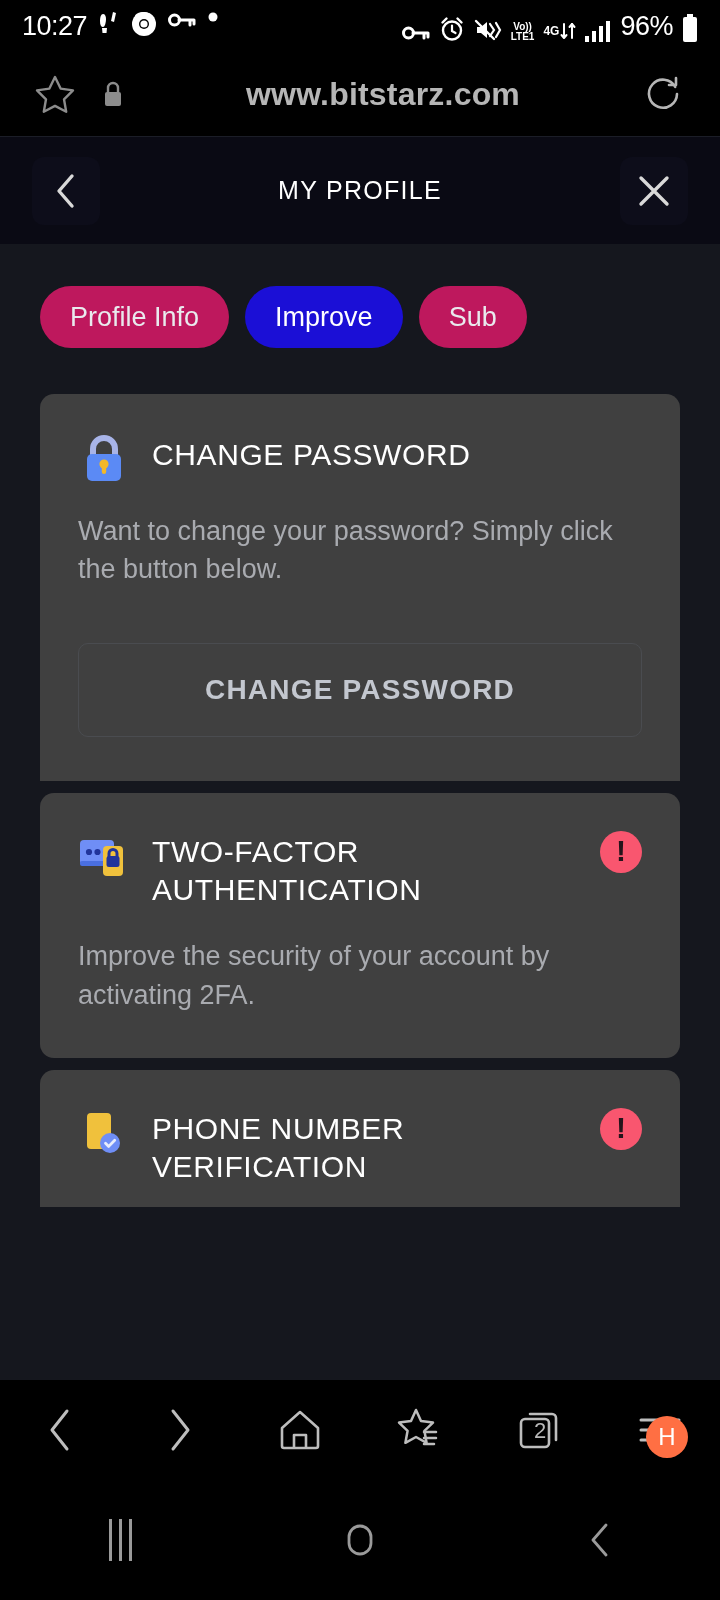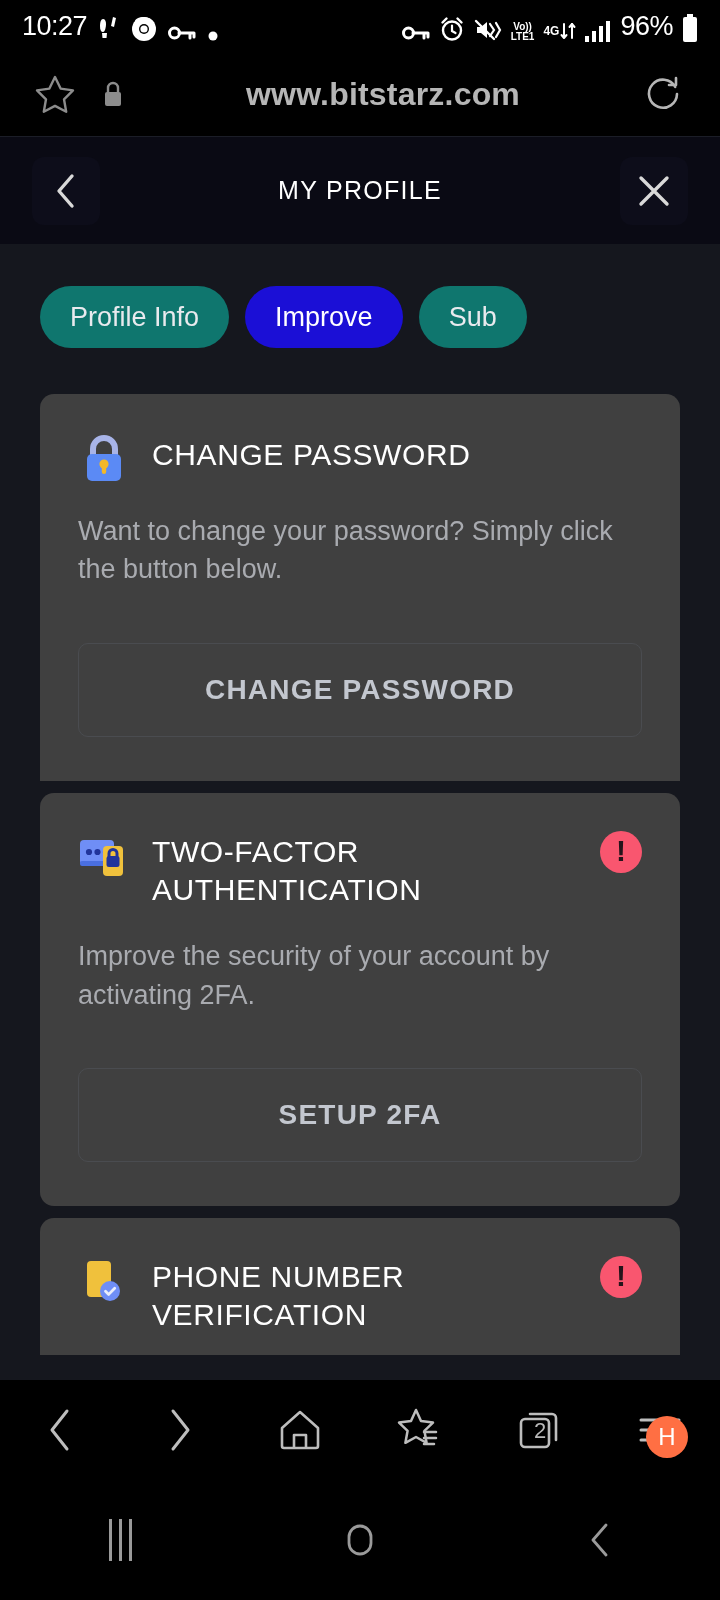--- a/index.html
+++ b/index.html
@@ -10,21 +10,21 @@
     overflow:hidden;
   }
   .screen { position:relative; width:720px; height:1600px; background:#000; }
 
   
   .statusbar{
     position:absolute; top:0; left:0; width:720px; height:52px;
     background:#000; display:flex; align-items:center;
     padding:0 22px; color:#fff;
   }
-  .sb-left{ display:flex; align-items:flex-end; gap:11px; }
+  .sb-left{ display:flex; align-items:flex-start; gap:11px; }
   .sb-time{ font-size:27px; letter-spacing:-0.5px; color:#fff; font-weight:400; }
   .sb-right{ margin-left:auto; display:flex; align-items:flex-end; gap:9px; }
   .sb-pct{ font-size:27px; color:#fff; letter-spacing:-0.5px; }
   .ico{ display:inline-flex; align-items:center; justify-content:center; }
   .volte{ display:flex; flex-direction:column; align-items:center; line-height:1;
           font-size:10px; font-weight:700; color:#fff; }
   .volte span:first-child{ font-size:10px; }
   .fourg{ display:flex; align-items:center; gap:1px; }
   .fourg-t{ display:flex; flex-direction:column; align-items:center; line-height:1;
             font-size:12px; font-weight:700; color:#fff; }
@@ -63,21 +63,21 @@
     background:#15171e; overflow:hidden;
   }
 
   
   .tabs{
     display:flex; align-items:center; gap:16px;
     padding:42px 0 0 40px; white-space:nowrap;
   }
   .tab{
     height:62px; padding:0 30px; border-radius:31px;
-    background:#0f766e; color:#e9eaee;
+    background:#be185d; color:#e9eaee;
     display:inline-flex; align-items:center; justify-content:center;
     font-size:27px; flex:0 0 auto;
   }
   .tab.active{ background:#1b0fd6; color:#fff; }
 
   
   .card{
     margin:0 40px; background:#404040; padding:0 38px;
   }
   .card.first{ margin-top:46px; border-radius:14px 14px 0 0; padding-top:38px; padding-bottom:44px;}
@@ -297,21 +297,20 @@
             <path d="M31 27v-3.5a4 4 0 018 0V27" fill="none" stroke="#20349b" stroke-width="3"></path>
             <rect x="28.5" y="26" width="13" height="11" rx="2.5" fill="#20349b"></rect>
           </svg>
         </span>
         <div class="card-title">TWO-FACTOR AUTHENTICATION</div>
         <div class="alert-badge">
           <span class="bang">!</span>
         </div>
       </div>
       <div class="card-desc">Improve the security of your account by activating 2FA.</div>
-      <button class="outline-btn">SETUP 2FA</button>
     </div>
 
     <div class="card last">
       <div class="card-head">
         <span class="card-icon">
           <svg width="46" height="50" viewBox="0 0 46 50">
             <rect x="6" y="6" width="24" height="36" rx="4" fill="#f0c13c"></rect>
             <circle cx="29" cy="36" r="10" fill="#6f8ef6"></circle>
             <path d="M24.5 36.2l3.2 3.2 6-6.2" fill="none" stroke="#e9edfb" stroke-width="2.8" stroke-linecap="round" stroke-linejoin="round"></path>
           </svg>

